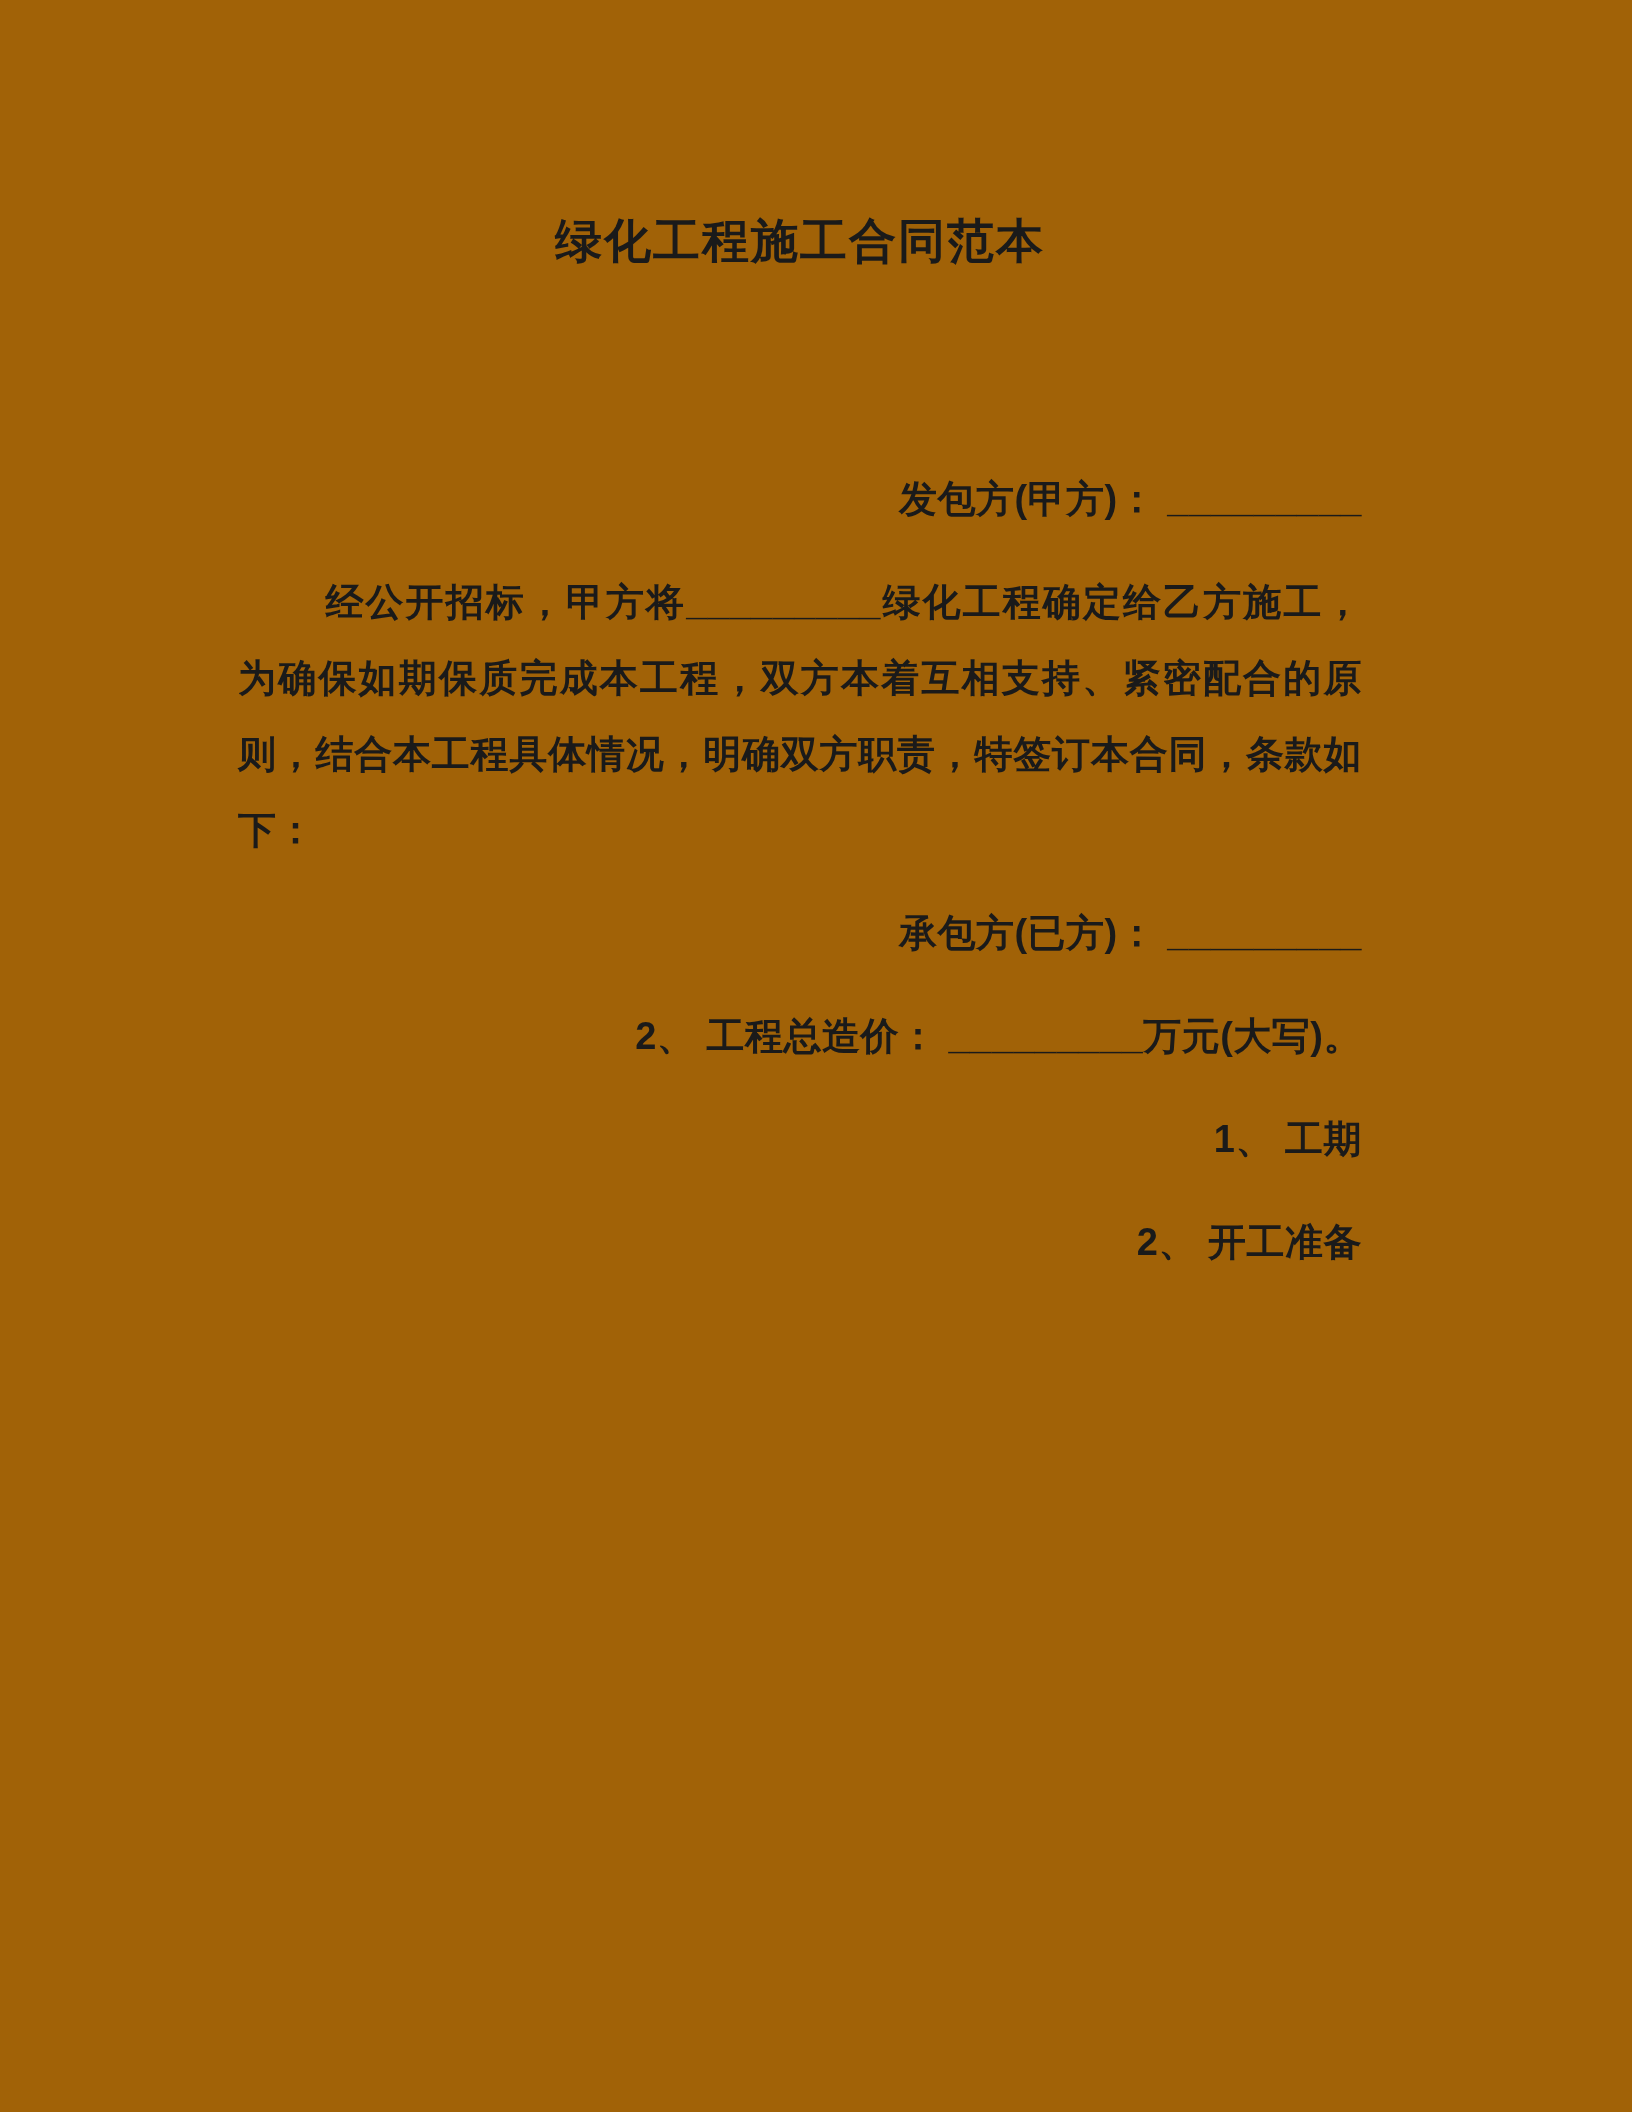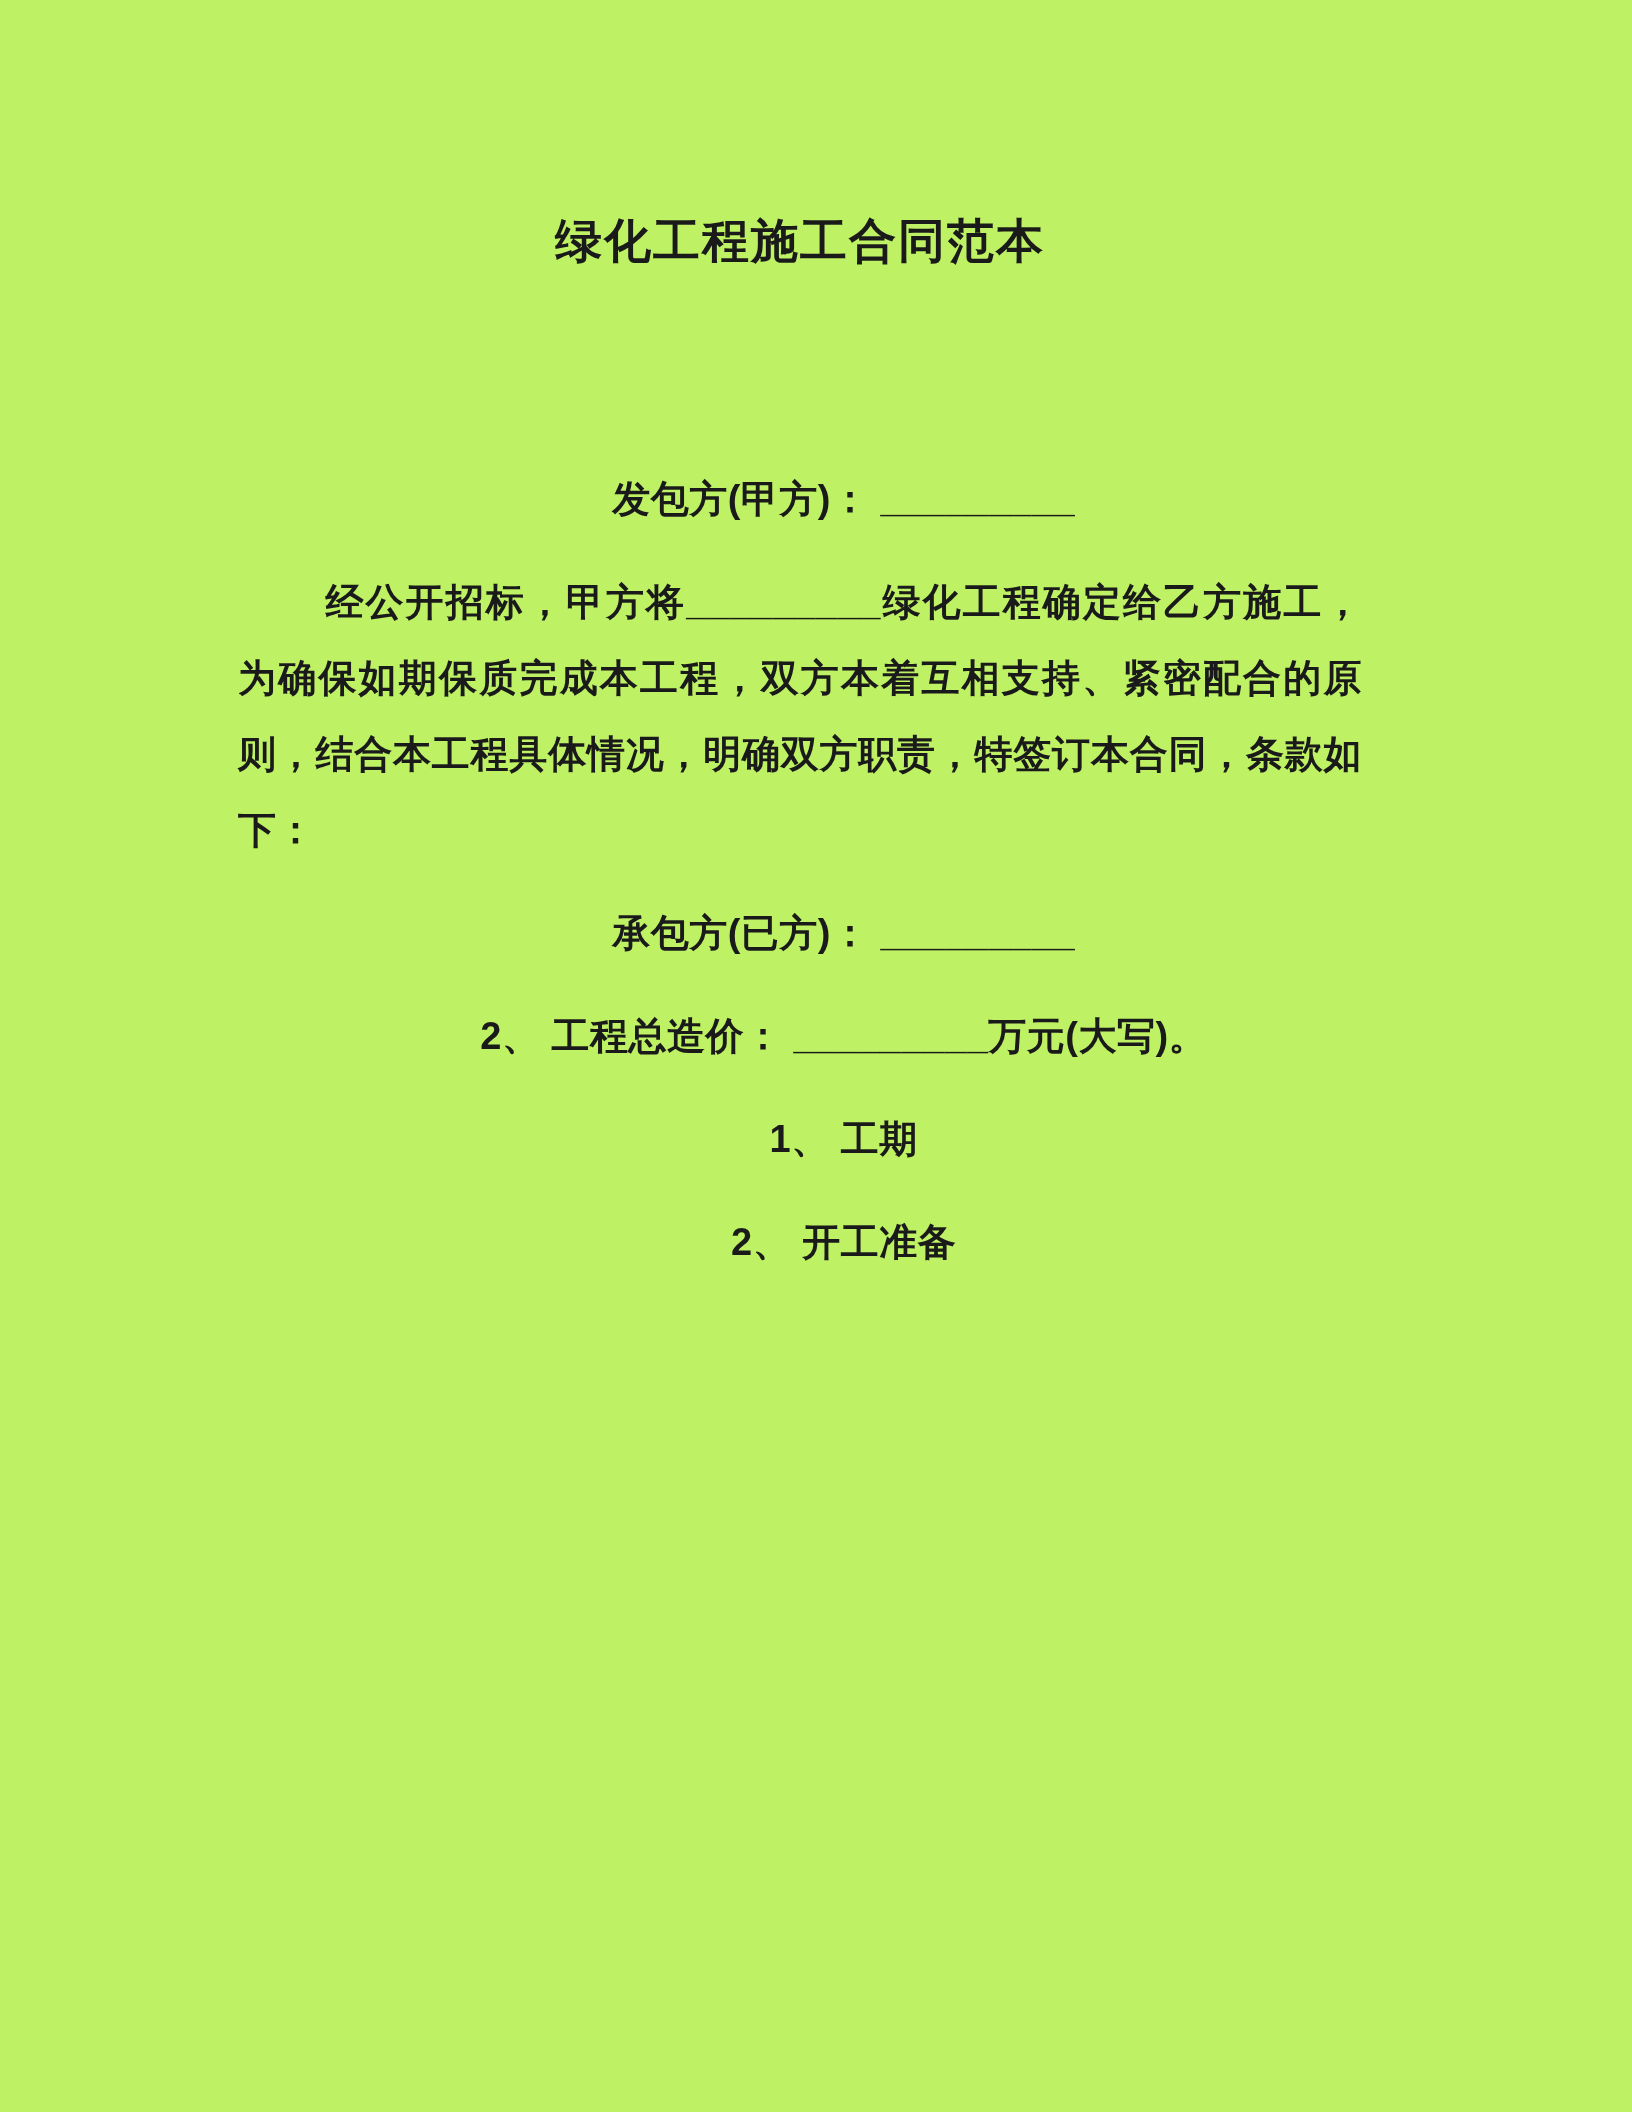--- a/index.html
+++ b/index.html
@@ -13,21 +13,21 @@
     position: relative;
     font-family: "Liberation Sans", sans-serif;
     color: #1c1c1c;
     overflow: hidden;
   }
   .page {
     box-sizing: border-box;
     width: 1632px;
     height: 2112px;
     padding: 210px 270px 0 238px;
-    background: #bef264;
+    background: #a16207;
   }
   .doc-title {
     text-align: center;
     font-size: 47px;
     font-weight: 700;
     letter-spacing: 2px;
     margin: 0 0 188px 0;
     color: #1a1a1a;
   }
   .para {
@@ -35,21 +35,21 @@
     font-weight: 700;
     line-height: 76px;
     text-indent: 2.3em;
     text-align: justify;
     margin: 0 0 27px 0;
     color: #1a1a1a;
     word-break: break-all;
     letter-spacing: 0.5px;
   }
   .para.blank-line {
-    text-align: center;
+    text-align: right;
   }
 </style>
 </head>
 <body>
 
 <div class="page">
 
   <h1 class="doc-title">绿化工程施工合同范本</h1>
 
   <p class="para blank-line">发包方(甲方)： _________</p>

